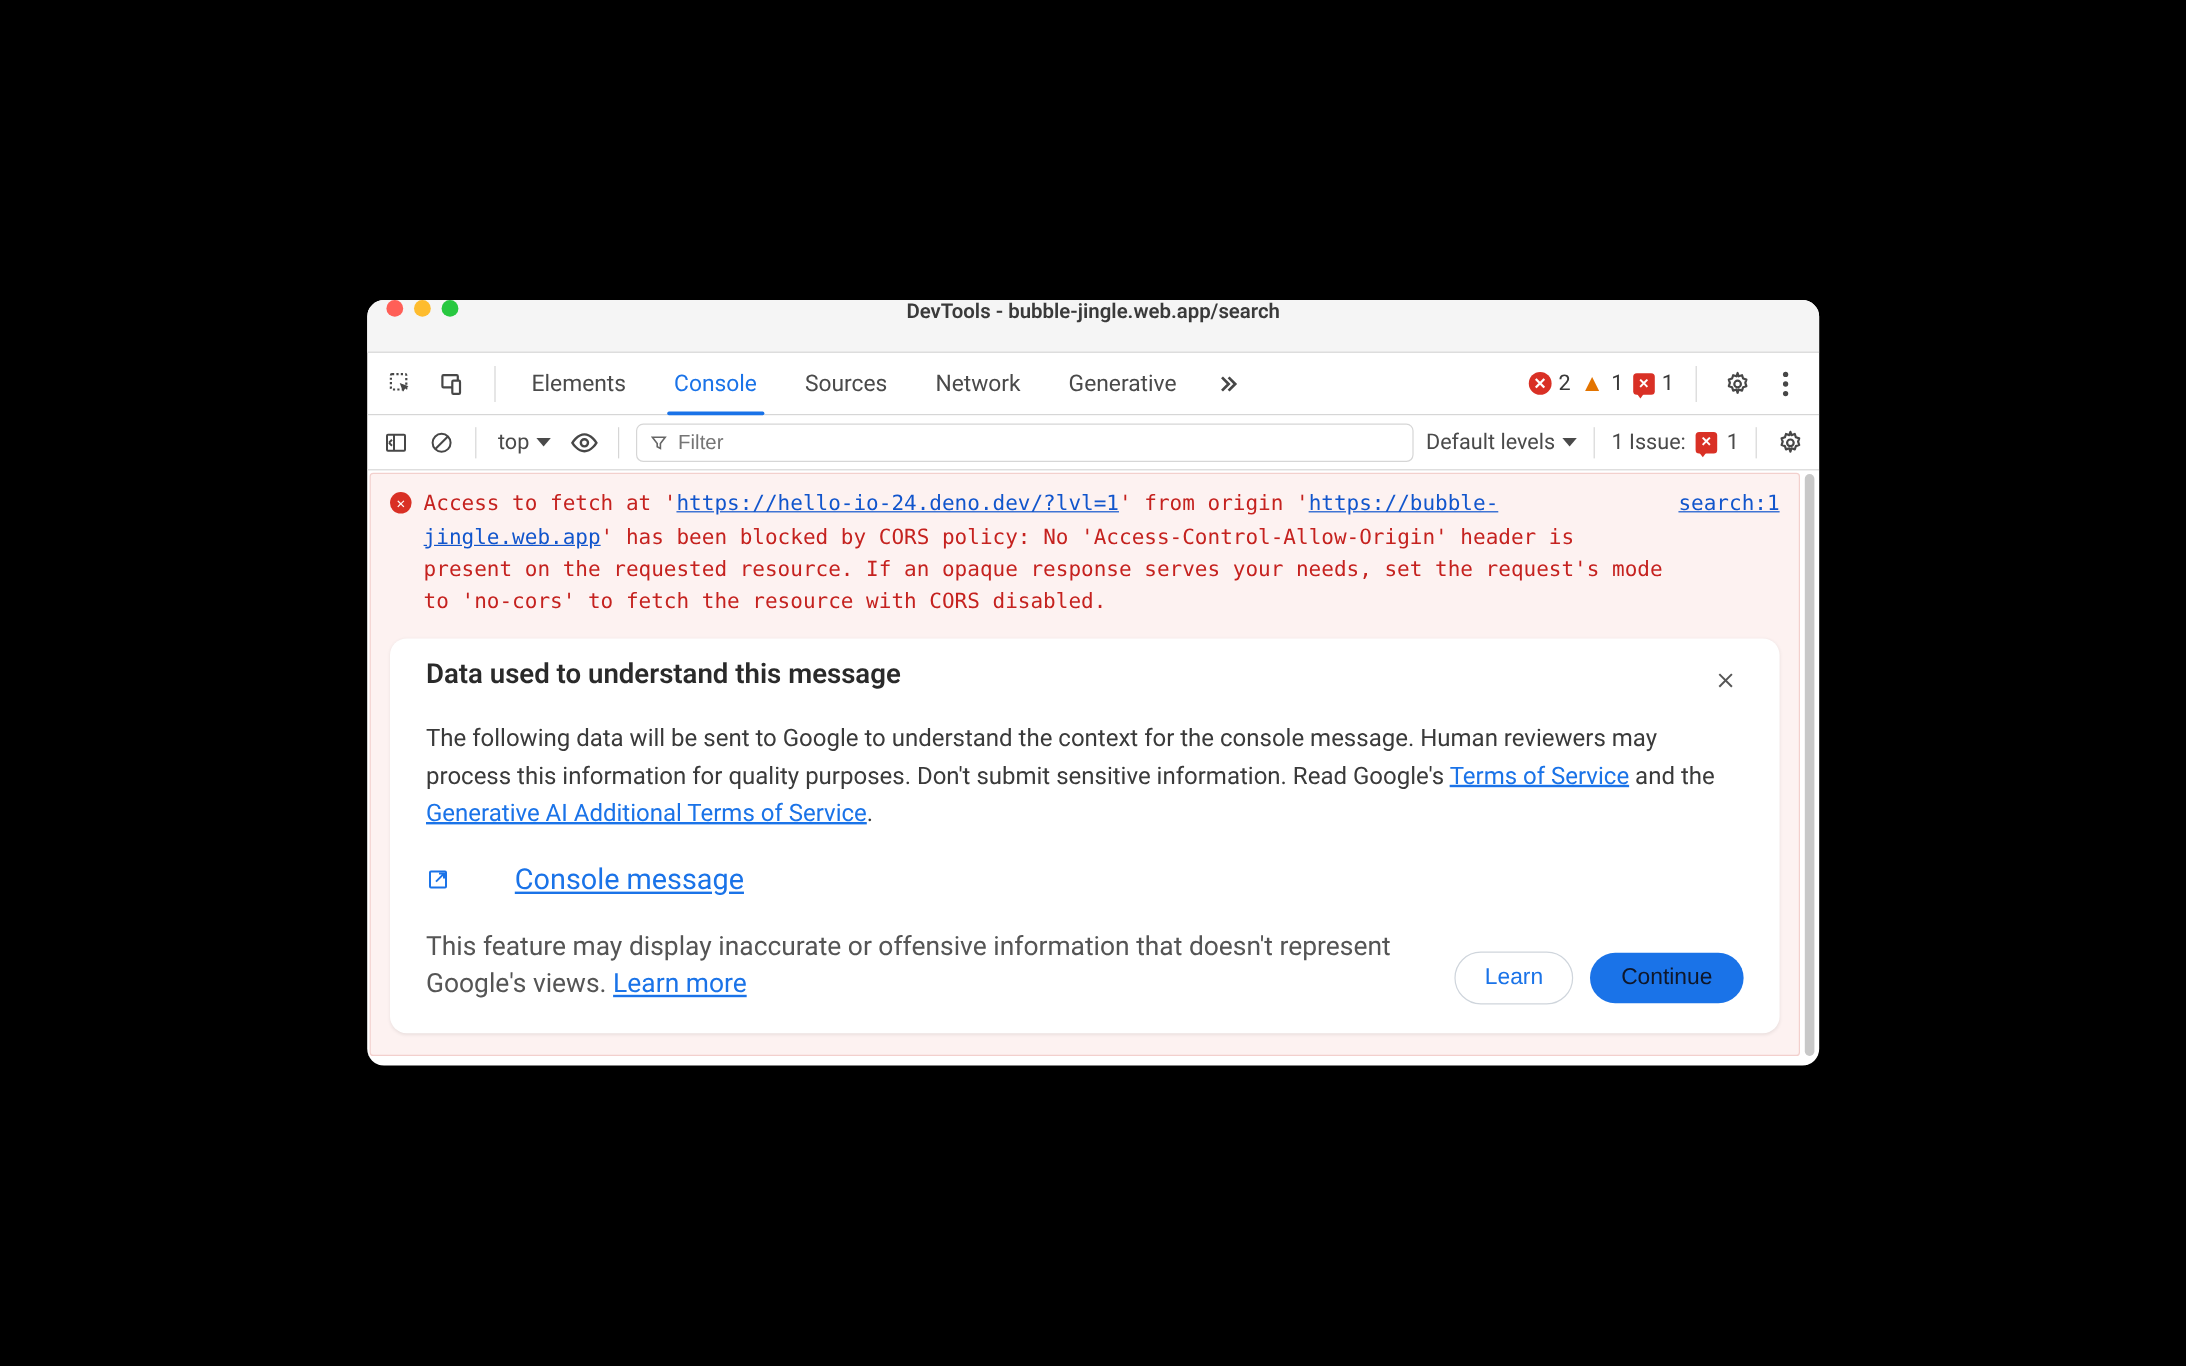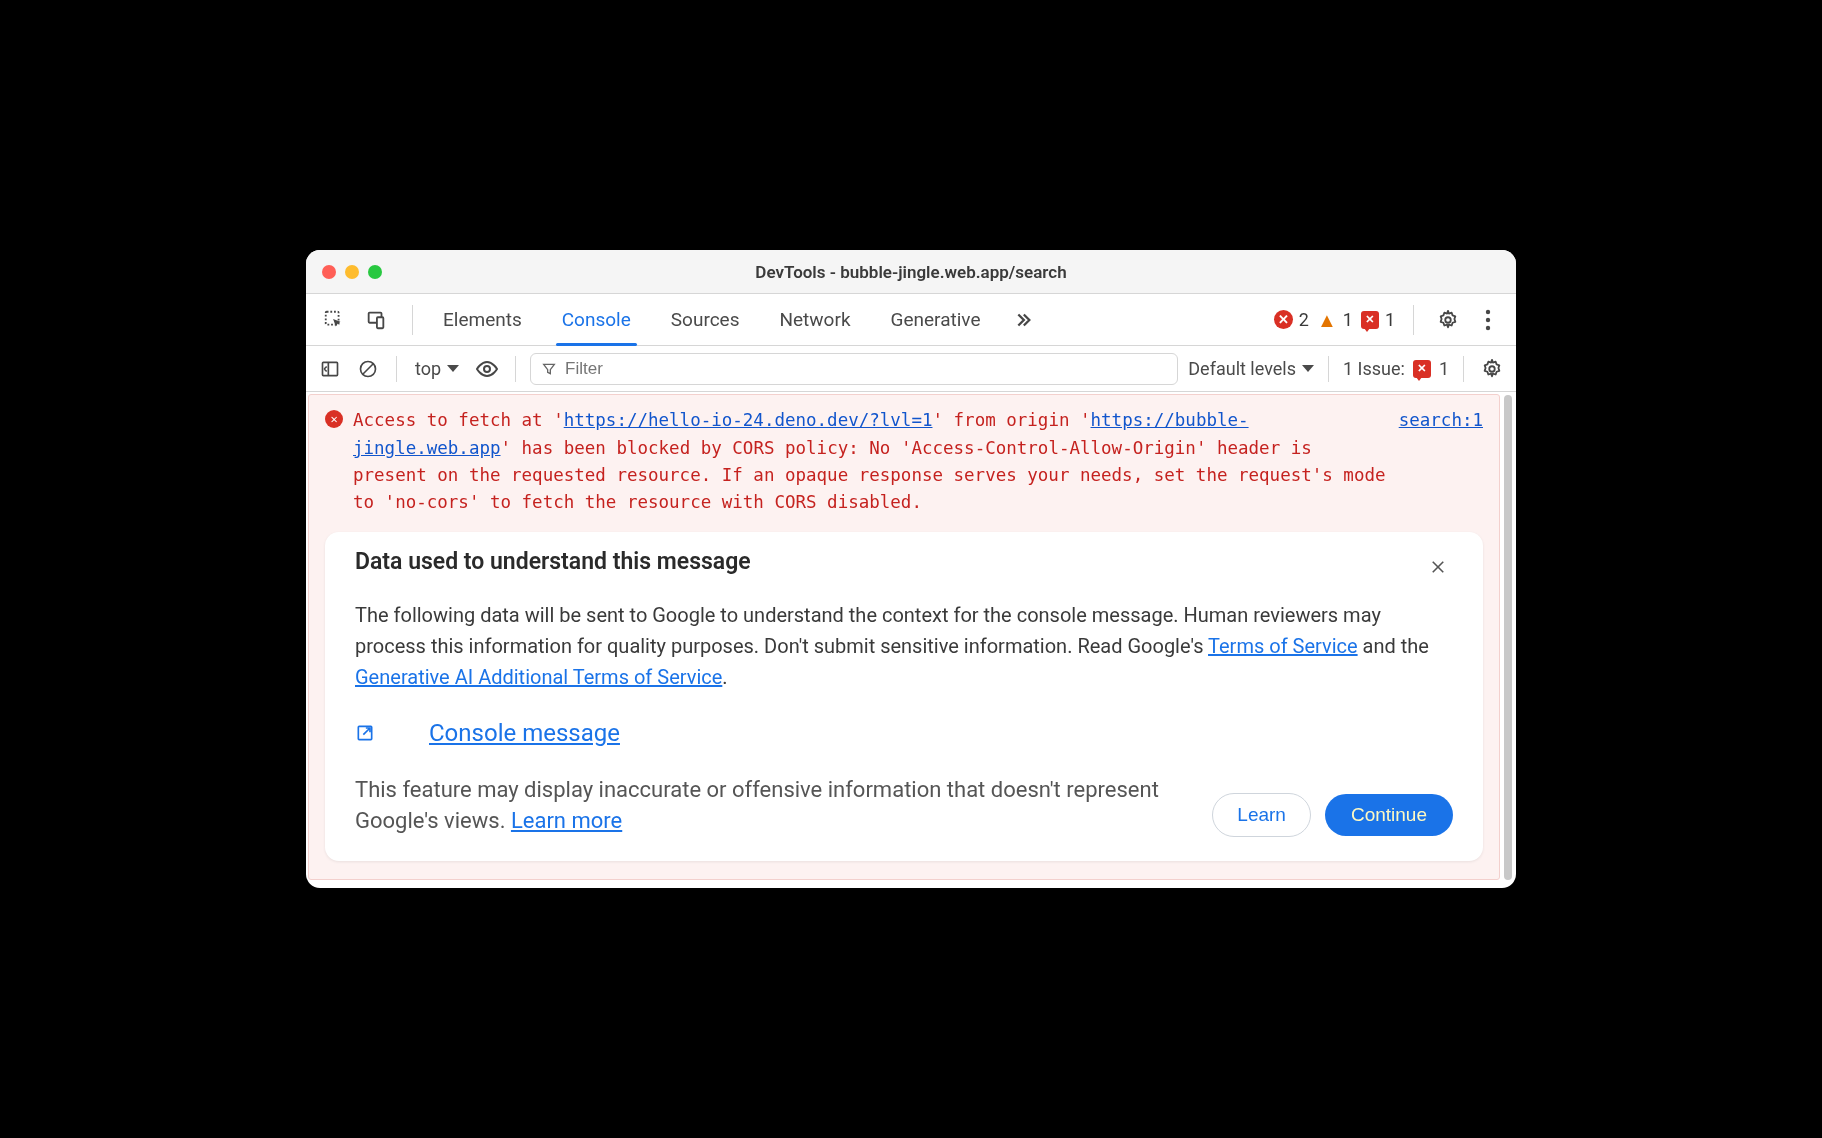--- a/index.html
+++ b/index.html
@@ -20,21 +20,21 @@
       box-shadow: 0 20px 60px rgba(0,0,0,0.5);
       display: flex;
       flex-direction: column;
     }
     
     .titlebar {
       height: 44px;
       background: #f5f5f5;
       border-bottom: 1px solid #d6d6d6;
       display: flex;
-      align-items: center;
+      align-items: flex-start;
       position: relative;
     }
     .traffic-lights {
       display: flex;
       gap: 9px;
       padding-left: 16px;
     }
     .traffic-light { width: 14px; height: 14px; border-radius: 50%; }
     .tl-close { background: #ff5f57; }
     .tl-min { background: #febc2e; }
@@ -248,21 +248,21 @@
     .disclaimer {
       font-size:22px;color:#555;line-height:1.4;
     }
     .disclaimer a { color:#1a73e8;text-decoration:underline; }
     .card-buttons { display:flex;gap:14px;align-items:center;flex-shrink:0; }
     .btn-cancel {
       background:#fff;color:#1a73e8;border:1px solid #cfd5dc;border-radius:22px;
       padding:10px 24px;font-size:19px;cursor:pointer;
     }
     .btn-continue {
-      background:#1a73e8;color:#fef9c3;border:none;border-radius:22px;
+      background:#1a73e8;color:#0f172a;border:none;border-radius:22px;
       padding:10px 26px;font-size:19px;font-weight:500;cursor:pointer;
     }
     .caret-down {
       display:inline-block;width:0;height:0;border-left:6px solid transparent;border-right:6px solid transparent;
       border-top:7px solid #4a4a4a;
     }
   </style>
 </head>
 <body>
 

